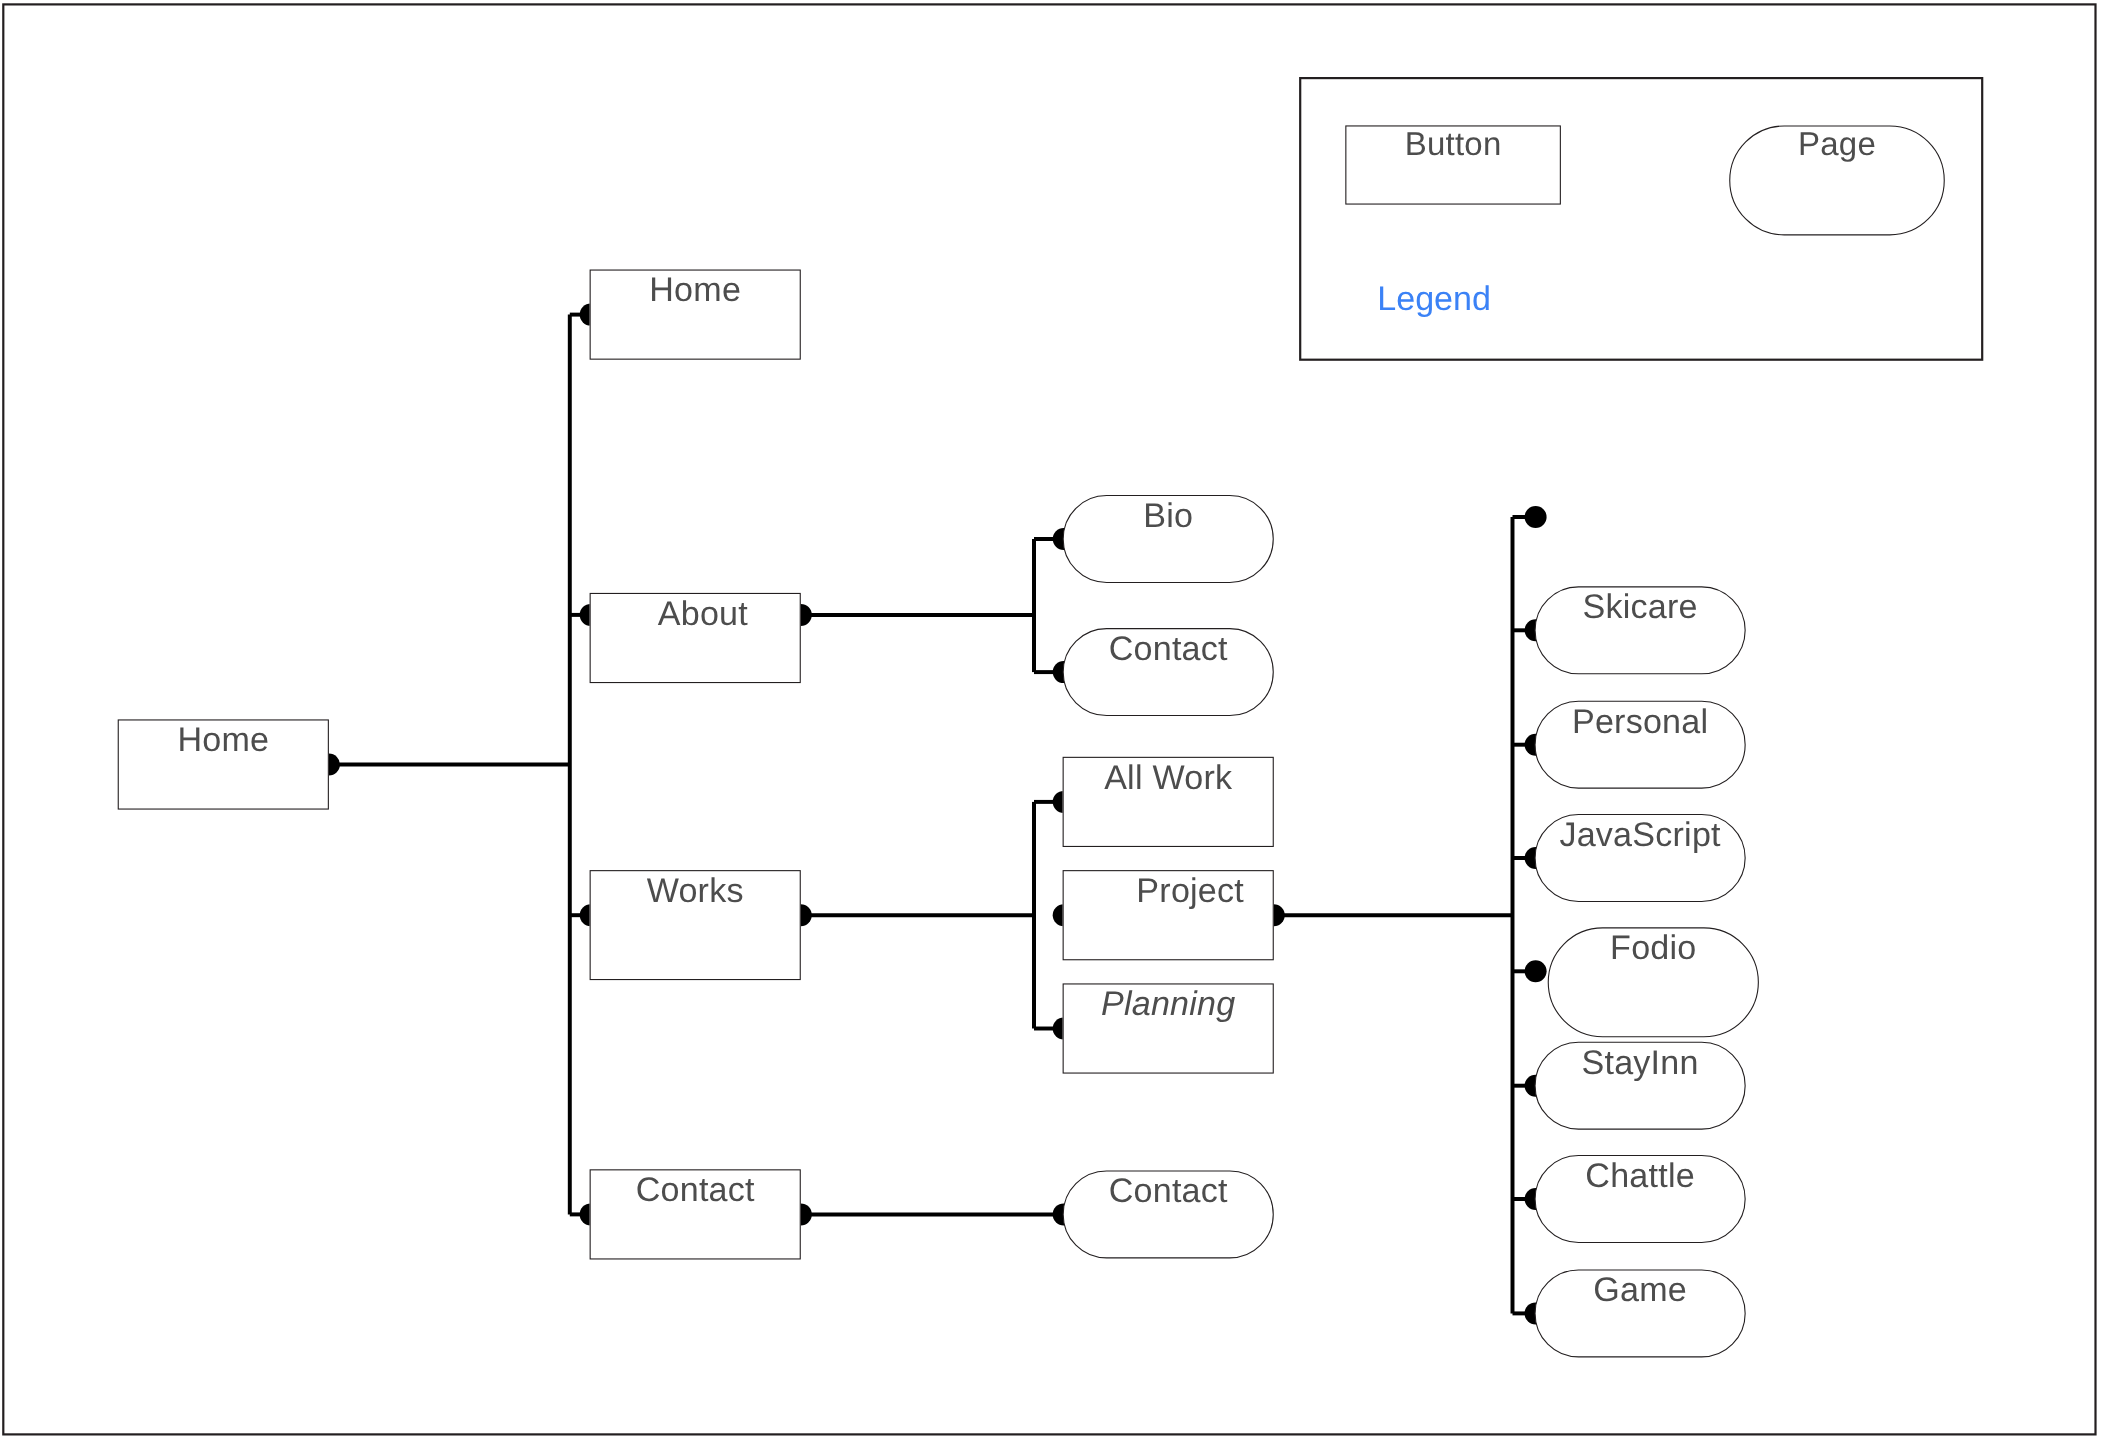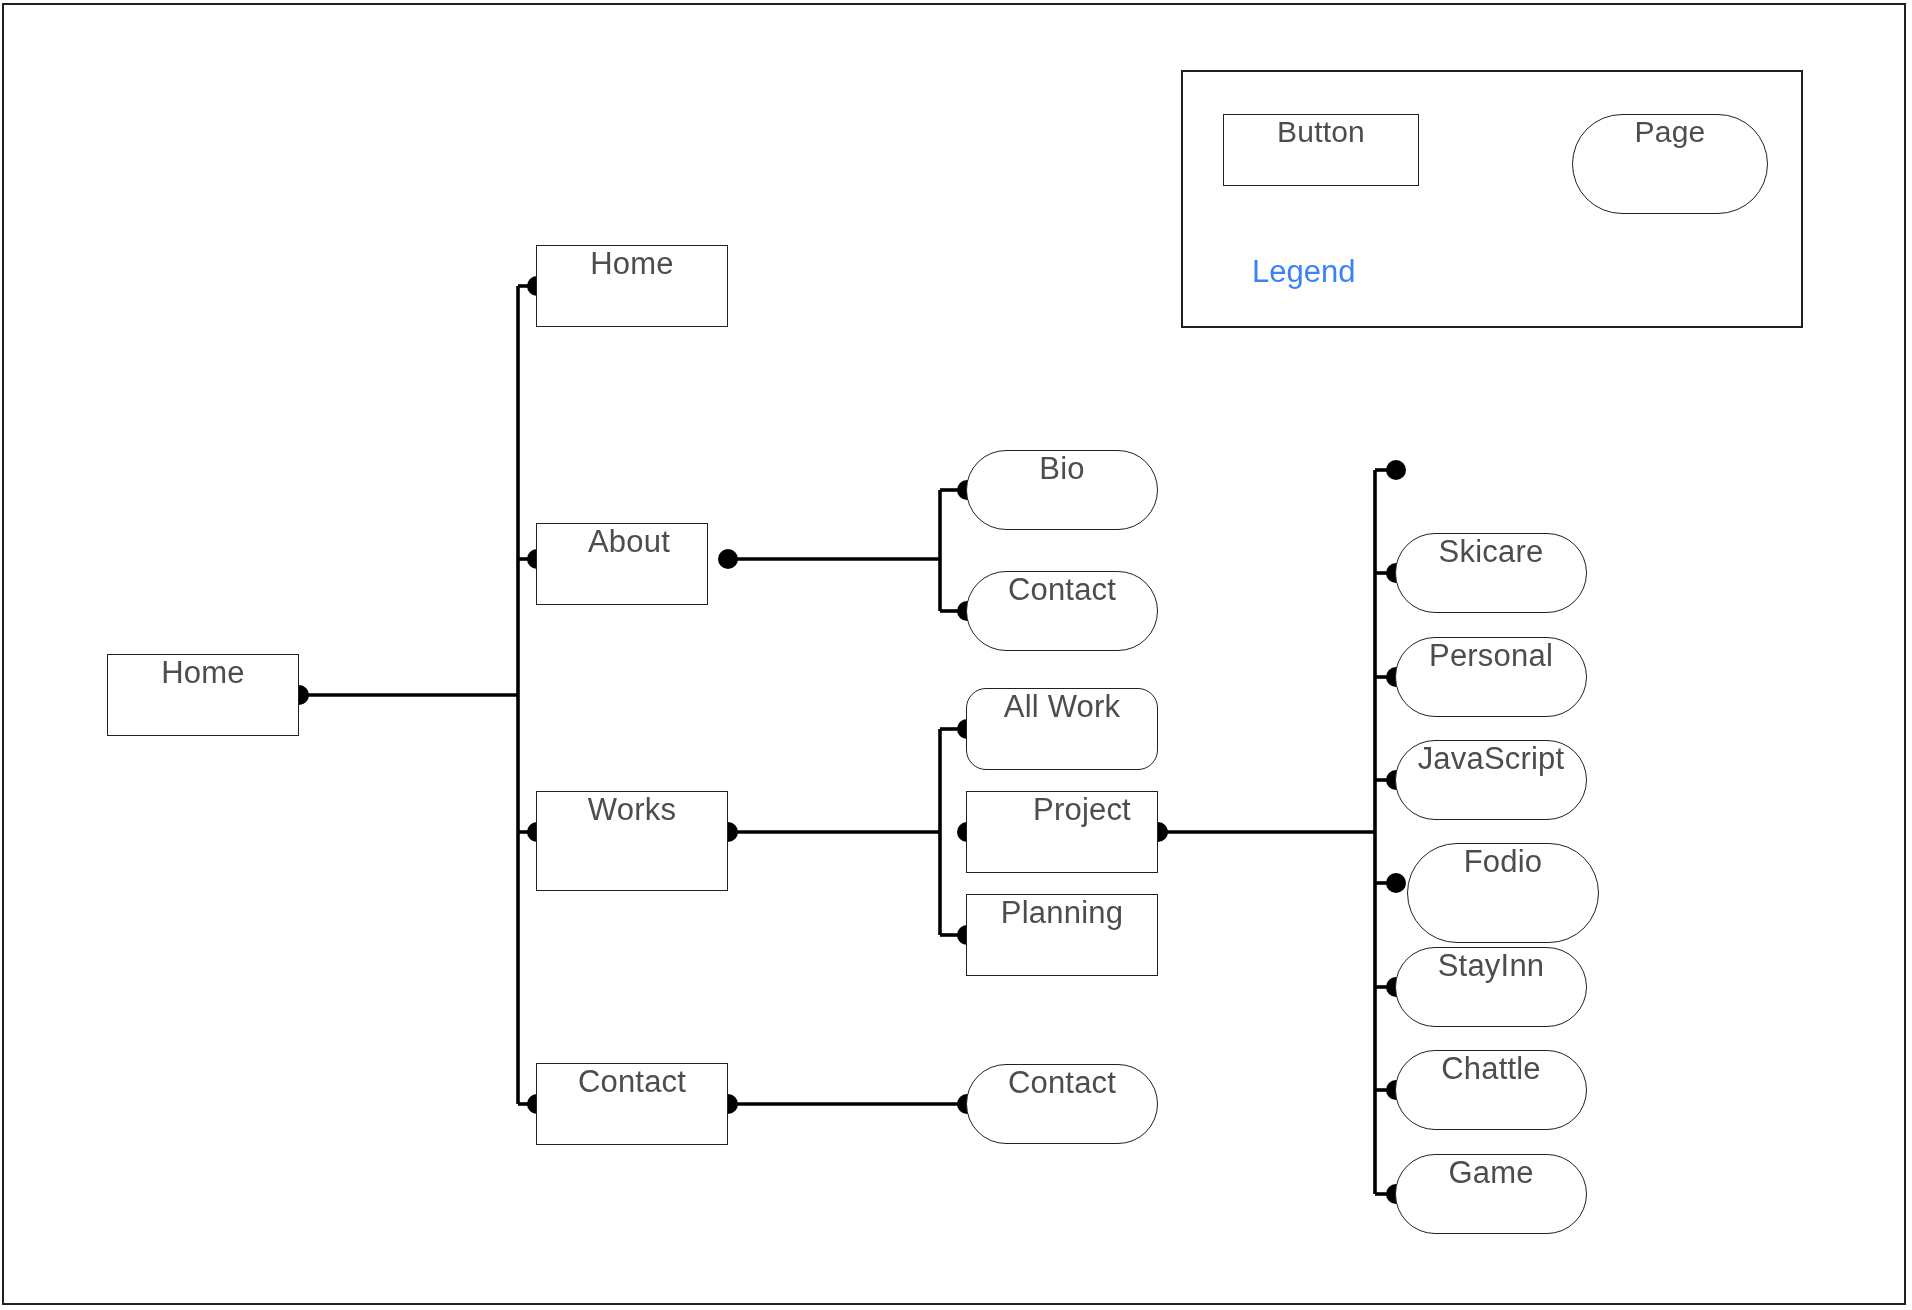--- a/index.html
+++ b/index.html
@@ -181,44 +181,44 @@
     </g>
   </svg>
 
   <div class="node button" style="left:107px; top:654px; width:192px; height:82px;">
     <span>Home</span>
   </div>
 
   <div class="node button" style="left:536px; top:245px; width:192px; height:82px;">
     <span>Home</span>
   </div>
-  <div class="node button" style="left:536px; top:523px; width:172px; height:82px;padding-left:14px;">
+  <div class="node button" style="left:536px; top:539px; width:192px; height:82px;padding-left:14px;">
     <span>About</span>
   </div>
   <div class="node button" style="left:536px; top:791px; width:192px; height:100px;">
     <span>Works</span>
   </div>
   <div class="node button" style="left:536px; top:1063px; width:192px; height:82px;">
     <span>Contact</span>
   </div>
 
   <div class="node page" style="left:966px; top:450px; width:192px; height:80px;">
     <span>Bio</span>
   </div>
   <div class="node page" style="left:966px; top:571px; width:192px; height:80px;">
     <span>Contact</span>
   </div>
 
-  <div class="node button" style="left:966px; top:688px; width:192px; height:82px;border-radius:20px;">
+  <div class="node button" style="left:966px; top:688px; width:192px; height:82px;">
     <span>All Work</span>
   </div>
   <div class="node button" style="left:966px; top:791px; width:192px; height:82px;padding-left:40px;">
     <span>Project</span>
   </div>
-  <div class="node button" style="left:966px; top:894px; width:192px; height:82px;">
+  <div class="node button" style="left:966px; top:894px; width:192px; height:82px;font-style:italic;">
     <span>Planning</span>
   </div>
 
   <div class="node page" style="left:966px; top:1064px; width:192px; height:80px;">
     <span>Contact</span>
   </div>
 
   <div class="node page" style="left:1395px; top:533px; width:192px; height:80px;">
     <span>Skicare</span>
   </div>

